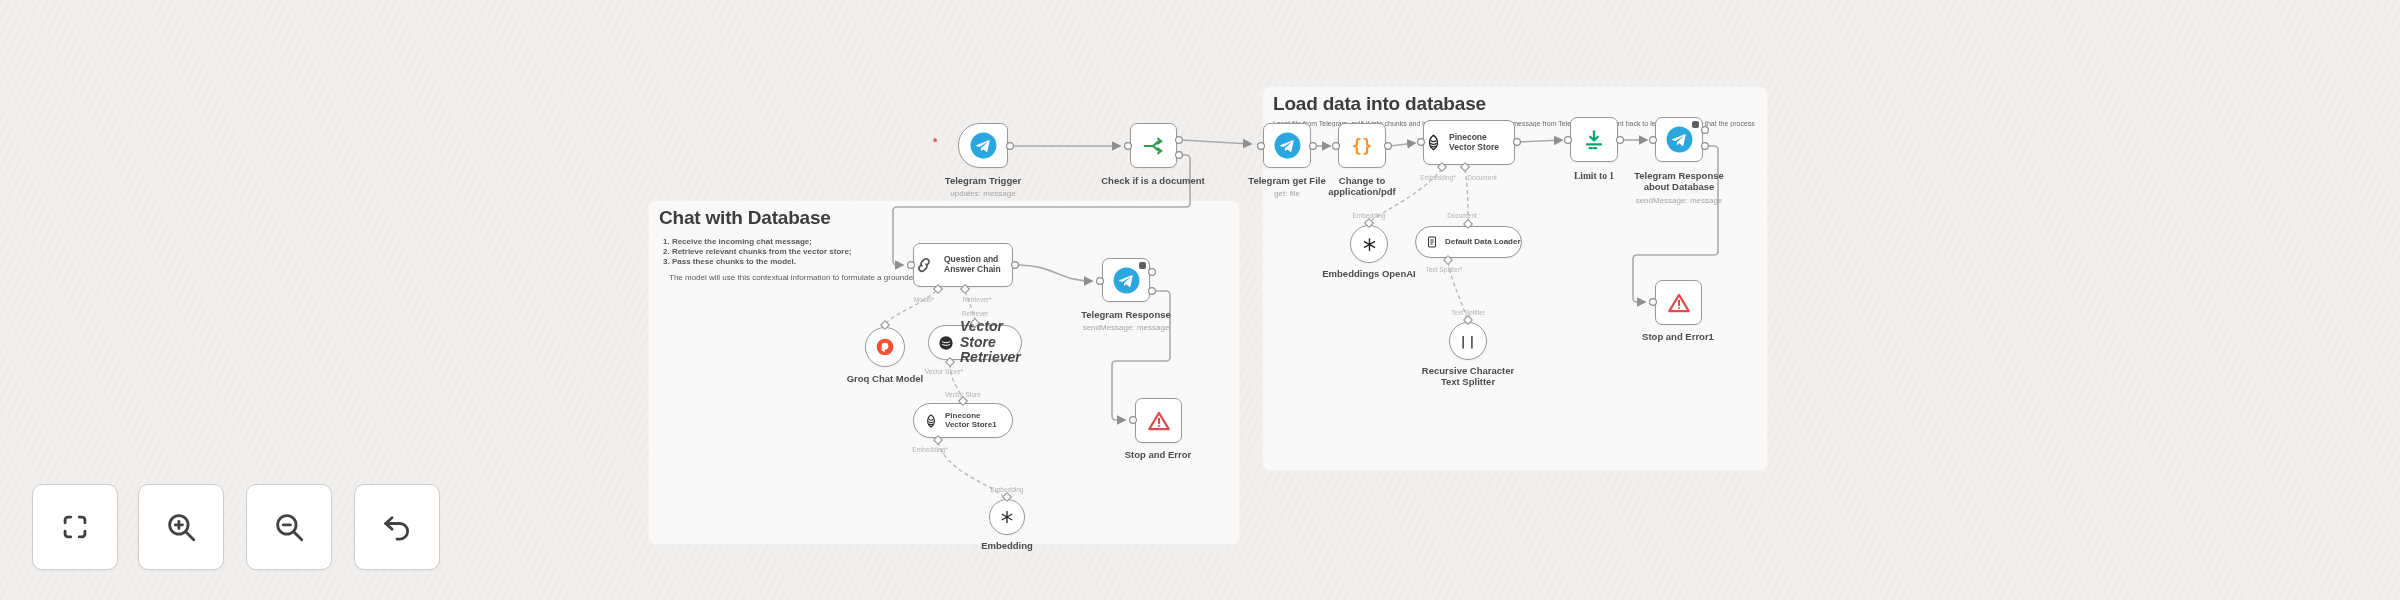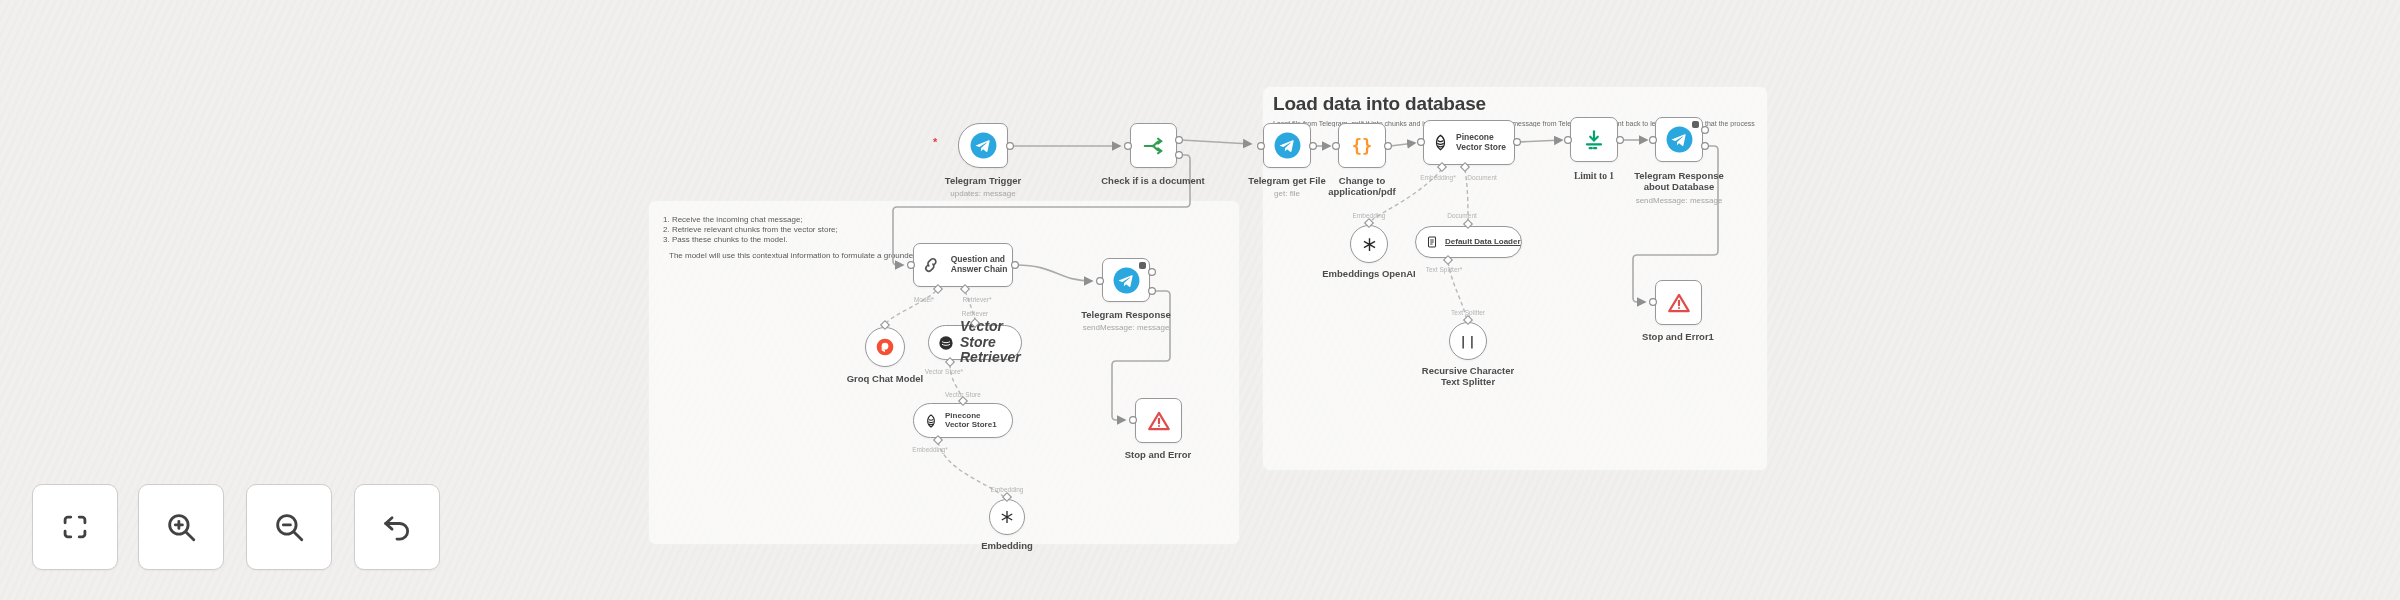--- a/index.html
+++ b/index.html
@@ -9,30 +9,30 @@
     background-color:#f1f0ee;
     background-image:repeating-linear-gradient(115deg, rgba(0,0,0,0.013) 0 3px, rgba(255,255,255,0.02) 3px 7px);
   }
   #canvas{position:relative;width:2400px;height:600px;}
 
   
   .sticky{position:absolute;background:rgba(255,255,255,0.62);border:1px solid rgba(0,0,0,0.035);
           border-radius:8px;box-sizing:border-box;padding:6px 10px;}
   .sticky h2{margin:0;font-size:19px;font-weight:bold;color:#3d3d3d;letter-spacing:-0.2px;}
   .sticky .desc{font-size:7px;color:#6b6b6b;margin-top:5px;white-space:nowrap;overflow:hidden;}
-  .sticky ol{margin:8px 0 2px 4px;padding:0;list-style:none;}
+  .sticky ol{margin:8px 0 2px 4px;padding:0;list-style:none;font-weight:bold;}
   .sticky ol div{font-size:8px;color:#5a5a5a;line-height:10px;}
   .sticky .foot{font-size:8px;color:#5a5a5a;margin-top:6px;margin-left:10px;}
 
   
   .node{position:absolute;background:#fff;border:1.2px solid #98989b;border-radius:7px;
         box-sizing:border-box;display:flex;align-items:center;justify-content:center;
         box-shadow:0 1px 2px rgba(0,0,0,0.05);z-index:3;}
   .node.trigger{border-radius:22px 7px 7px 22px;}
-  .node.wide{justify-content:flex-start;padding-left:7px;gap:6px;}
+  .node.wide{justify-content:flex-start;padding-left:0;gap:6px;}
   .pill{position:absolute;background:#fff;border:1.2px solid #98989b;border-radius:18px;
         box-sizing:border-box;display:flex;align-items:center;justify-content:flex-start;
         padding-left:9px;gap:6px;z-index:3;box-shadow:0 1px 2px rgba(0,0,0,0.05);}
   .circle{position:absolute;background:#fff;border:1.2px solid #98989b;border-radius:50%;
         box-sizing:border-box;display:flex;align-items:center;justify-content:center;z-index:3;
         box-shadow:0 1px 2px rgba(0,0,0,0.05);}
   .inlabel{font-size:8.5px;font-weight:bold;color:#474747;line-height:1.12;}
   .nlabel{position:absolute;width:130px;text-align:center;font-size:9.5px;font-weight:bold;
           color:#4c4c4c;line-height:1.15;z-index:3;transform:translateX(-50%);}
   .nsub{position:absolute;width:130px;text-align:center;font-size:8px;color:#a5a5a5;z-index:3;
@@ -50,20 +50,21 @@
   .ctrl{position:absolute;width:84px;height:84px;background:#fff;border:1.5px solid #cdcdcd;
         border-radius:10px;display:flex;align-items:center;justify-content:center;z-index:5;
         box-shadow:0 1px 2px rgba(0,0,0,0.04);cursor:pointer;}
 </style>
 </head>
 <body>
 
 <div id="canvas">
 
   <div class="sticky" style="left:648px;top:200px;width:592px;height:345px;">
+    <h2>Chat with Database</h2>
     <ol>
       <div>1. Receive the incoming chat message;</div>
       <div>2. Retrieve relevant chunks from the vector store;</div>
       <div>3. Pass these chunks to the model.</div>
     </ol>
     <div class="foot">The model will use this contextual information to formulate a grounded response.</div>
   </div>
 
   <div class="sticky" style="left:1262px;top:55px;width:506px;height:385px;margin-top:31px;">
     <h2>Load data into database</h2>
@@ -238,21 +239,21 @@
       </svg>
   </div>
   <div class="nlabel" style="left:1369px;top:269px;">Embeddings OpenAI</div>
 
   <div class="plabel" style="left:1462px;top:212px;">Document</div>
   <div class="pill" style="left:1415px;top:226px;width:107px;height:32px;">
     <svg width="14" height="14" viewBox="0 0 24 24" fill="none" stroke="#333" stroke-width="1.8">
         <rect x="6" y="3.5" width="12" height="17" rx="1.5"></rect>
         <path d="M9 8.5h6M9 12h6M9 15.5h4"></path>
       </svg>
-    <span class="inlabel" style="font-size:8px;text-decoration:underline;">Default Data Loader</span>
+    <span class="inlabel" style="font-size:8px;">Default Data Loader</span>
   </div>
   <div class="plabel" style="left:1444px;top:266px;">Text Splitter*</div>
 
   <div class="plabel" style="left:1468px;top:309px;">Text Splitter</div>
   <div class="circle" style="left:1449px;top:322px;width:38px;height:38px;">
     <span class="bars">||</span>
   </div>
   <div class="nlabel" style="left:1468px;top:366px;width:110px;">Recursive Character Text Splitter</div>
 
   <div class="node" style="left:1655px;top:280px;width:47px;height:45px;">

